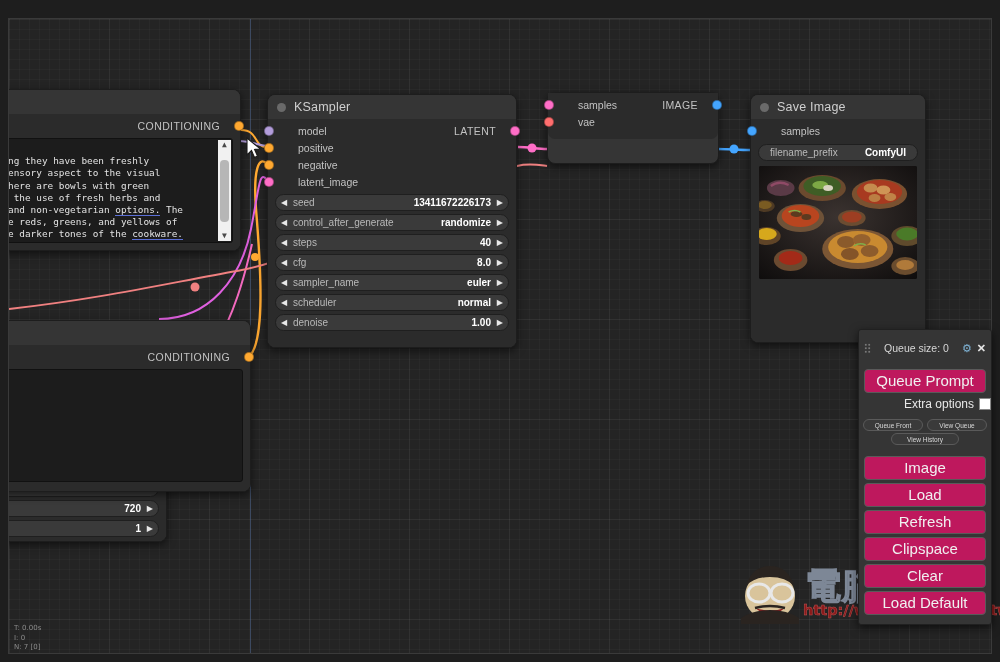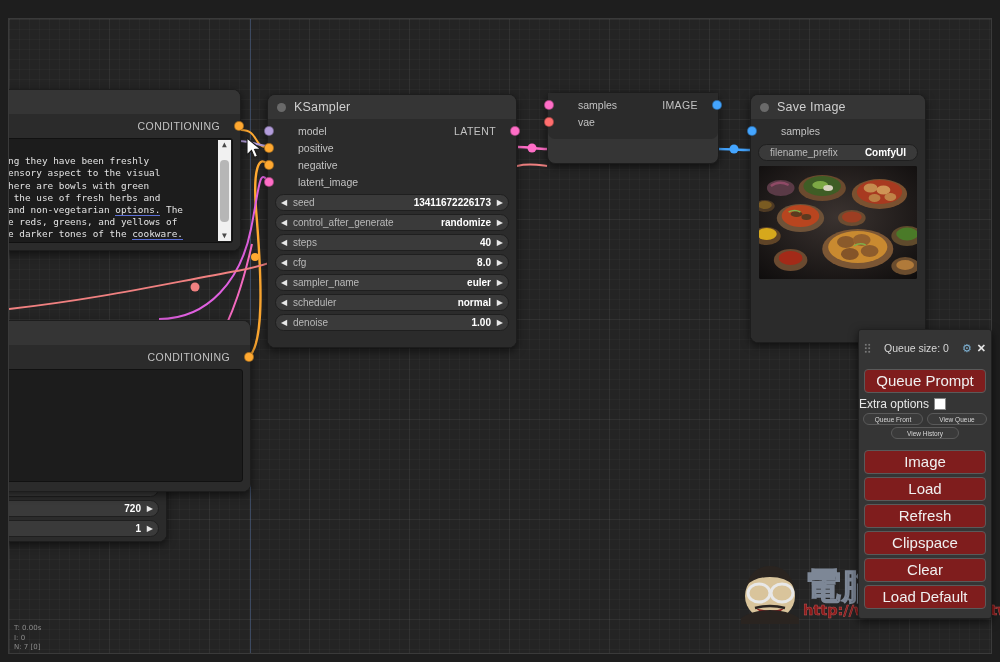--- a/index.html
+++ b/index.html
@@ -167,33 +167,33 @@
     background-image: radial-gradient(circle, #8a8a8a 40%, transparent 41%);
     background-size: 3.5px 3.5px;
     opacity: .8;
   }
   .q-title { flex: 1; text-align: center; }
   .gear { color: #7fb3d5; font-size: 11px; }
   .xclose { color: #e6e6e6; font-size: 11px; font-weight: bold; }
   .q-btn {
     display: block;
     margin: 3px 5px;
-    background: #7f1d1d;
+    background: #be185d;
     border: 1px solid #5a5a5a;
     border-radius: 4px;
     color: #f0f0f0;
     text-align: center;
     font-size: 15px;
     padding: 2px 0 3px 0;
     box-sizing: border-box;
   }
   .q-btn.big { font-size: 15px; }
   .extra {
-    display: flex; align-items: center; justify-content: flex-start;
-    gap: 5px; color: #e8e8e8; font-size: 12px; margin: 4px 0 2px 0;
+    display: flex; align-items: center; justify-content: flex-end;
+    gap: 5px; color: #e8e8e8; font-size: 12px; margin: 4px 0 8px 0;
   }
   .chk { width: 10px; height: 10px; background: #fff; border: 1px solid #888; }
   .mini-row { display: flex; justify-content: center; gap: 4px; margin: 2px 4px; }
   .mini-btn {
     flex: 1;
     background: #3a3a3a; border: 1px solid #5a5a5a; border-radius: 7px;
     color: #d8d8d8; font-size: 6.5px; text-align: center; padding: 1.5px 0;
   }
   .mini-btn.single { flex: none; width: 66px; }
   .sep { height: 6px; }

